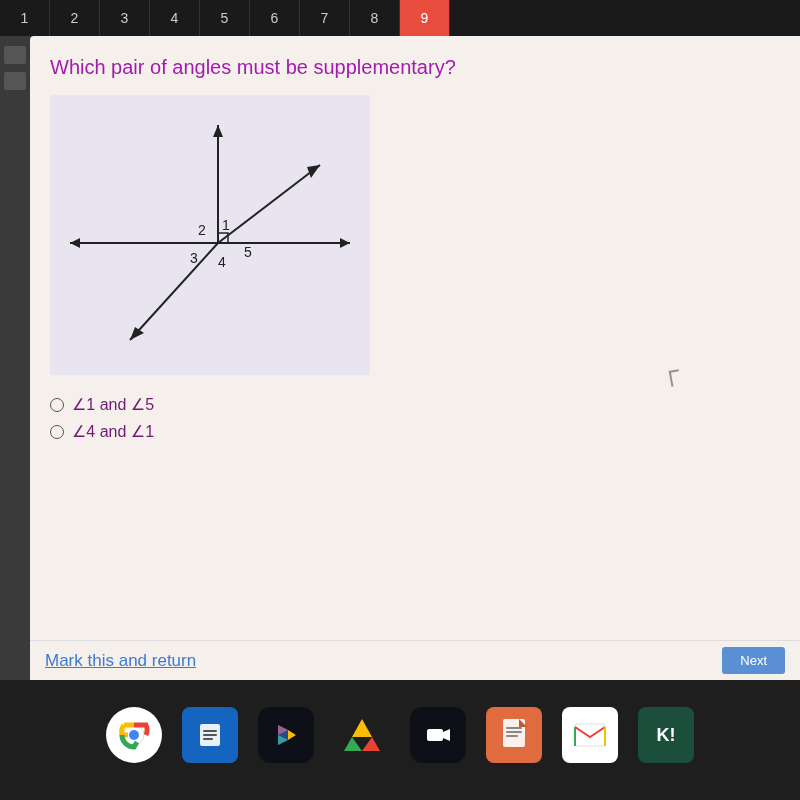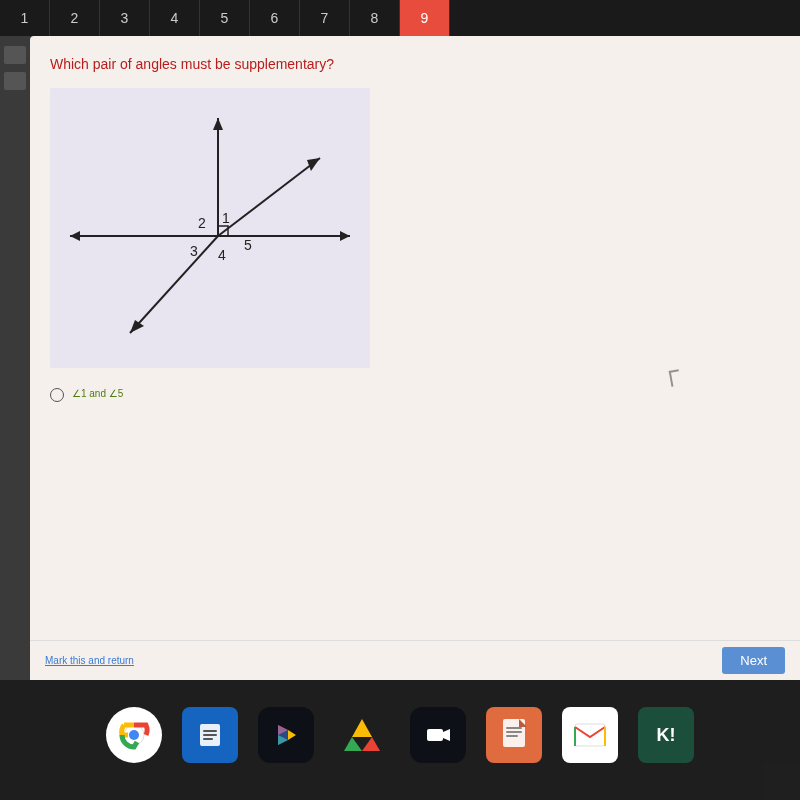--- a/index.html
+++ b/index.html
@@ -66,22 +66,22 @@
     }
     .sidebar-icon {
       width: 22px;
       height: 18px;
       background: #555;
       border-radius: 2px;
     }
 
     
     .question-text {
-      font-size: 14px;
-      color: #b91c1c;
+      font-size: 20px;
+      color: #a21caf;
       margin-bottom: 16px;
       font-weight: normal;
     }
 
     
     .diagram-area {
       background: #e8e4f0;
       width: 320px;
       height: 280px;
       margin-bottom: 20px;
@@ -91,24 +91,24 @@
 
     
     .answer-choices {
       display: flex;
       flex-direction: column;
       gap: 8px;
       margin-top: 10px;
     }
     .answer-option {
       display: flex;
-      align-items: flex-start;
+      align-items: center;
       gap: 8px;
-      font-size: 10px;
-      color: #4d7c0f;
+      font-size: 16px;
+      color: #701a75;
       cursor: pointer;
     }
     .radio-circle {
       width: 14px;
       height: 14px;
       border: 1.5px solid #555;
       border-radius: 50%;
       flex-shrink: 0;
     }
 
@@ -121,21 +121,21 @@
       height: 40px;
       background: #f5f0eb;
       display: flex;
       align-items: center;
       justify-content: space-between;
       padding: 0 15px;
       border-top: 1px solid #ddd;
     }
     .mark-return-link {
       color: #3a7bd5;
-      font-size: 10px;
+      font-size: 17px;
       text-decoration: underline;
       cursor: pointer;
     }
     .next-button {
       background: #5a8fd4;
       color: white;
       border: none;
       padding: 6px 18px;
       font-size: 13px;
       border-radius: 3px;
@@ -229,20 +229,24 @@
 
       <text x="168" y="172" font-size="14" fill="#222" font-family="Arial">4</text>
     </svg>
   </div>
 
   <div class="answer-choices">
     <label class="answer-option">
       <div class="radio-circle"></div>
       <span>∠1 and ∠5</span>
     </label>
+    <label class="answer-option">
+      <div class="radio-circle"></div>
+      <span>∠4 and ∠1</span>
+    </label>
   </div>
 
 </div>
 
 <div class="bottom-action-bar">
   <span class="mark-return-link">Mark this and return</span>
   <button class="next-button">Next</button>
 </div>
 
 <div class="taskbar">

